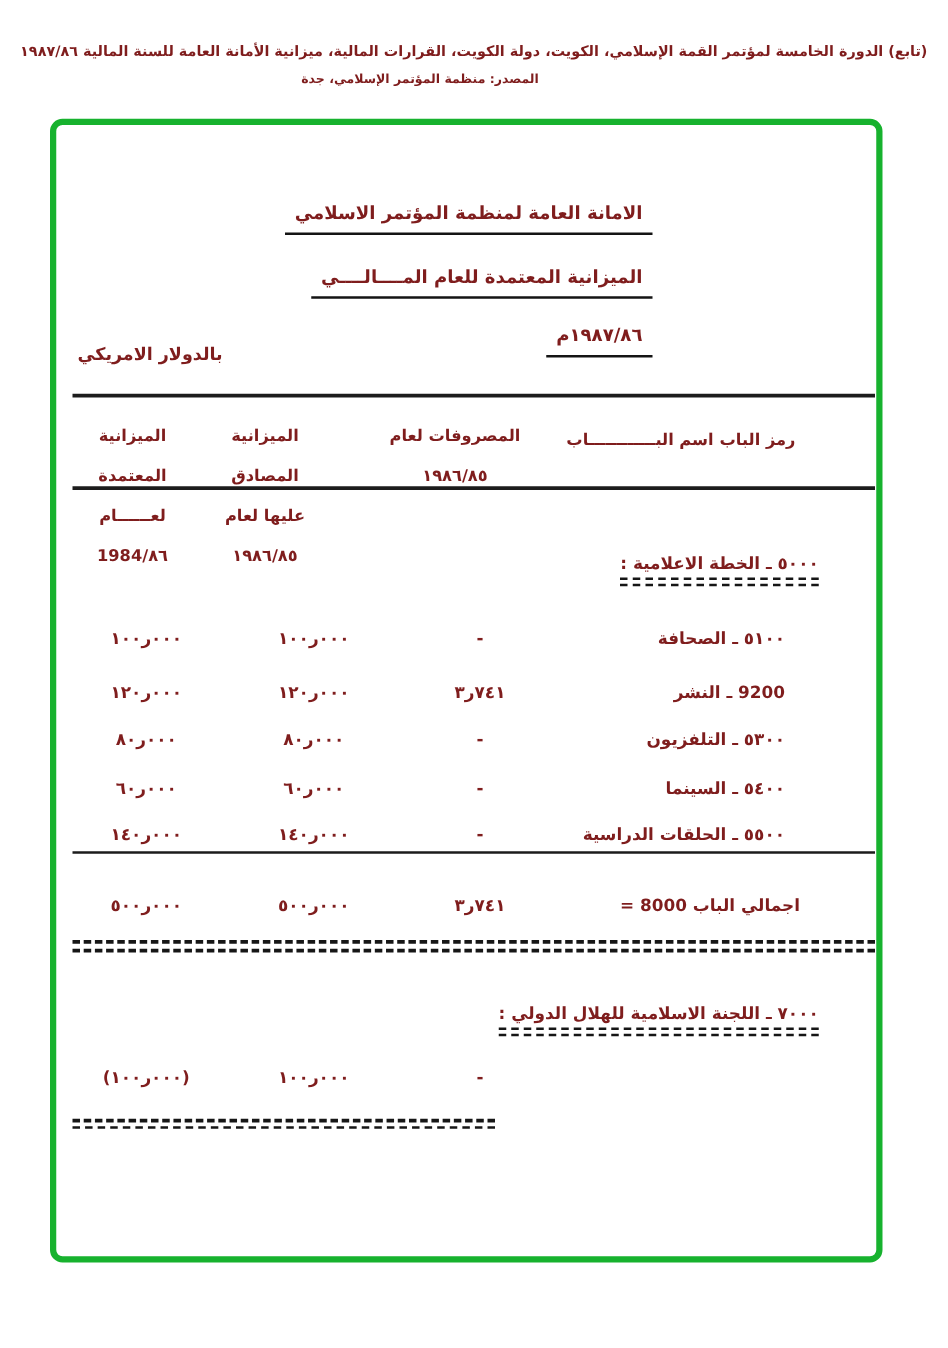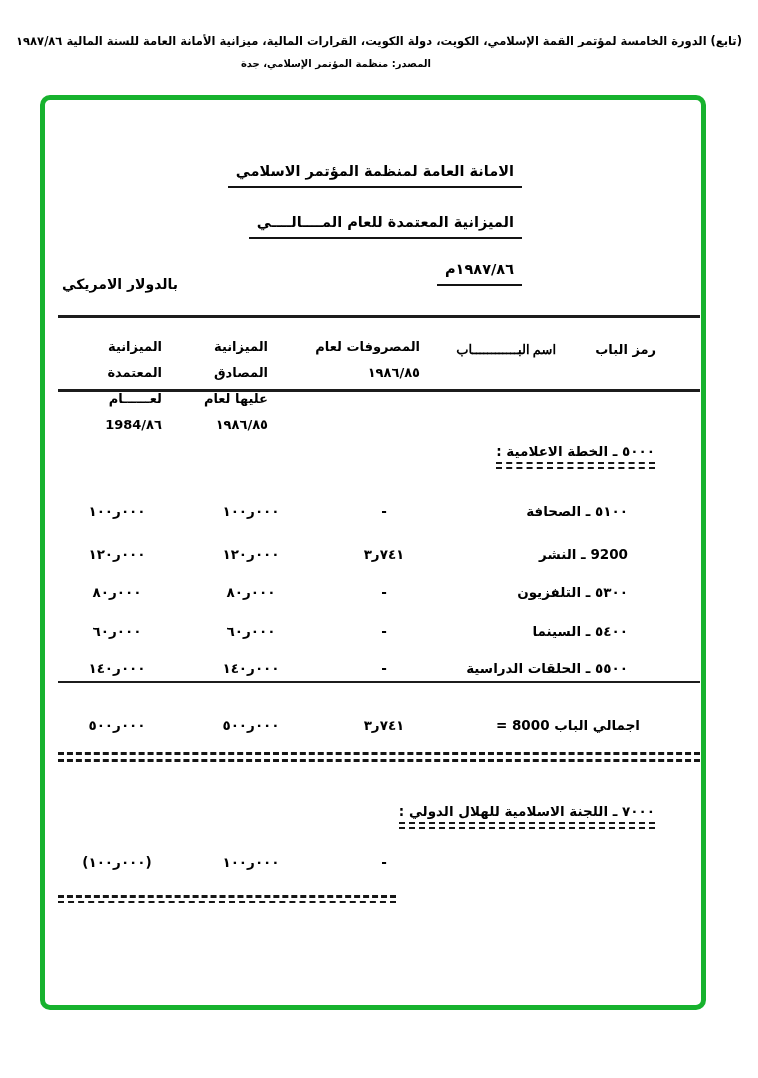--- a/index.html
+++ b/index.html
@@ -1,39 +1,39 @@
 <!DOCTYPE html>
 <html lang="ar"><head>
 <meta charset="utf-8">
 <style>
   html,body{margin:0;padding:0;background:#ffffff;}
   .page{
     position:relative;width:758px;height:1078px;background:#ffffff;overflow:hidden;
-    direction:rtl;font-family:"DejaVu Sans",sans-serif;font-weight:bold;color:#000000;
+    direction:rtl;font-family:"DejaVu Sans",sans-serif;font-weight:bold;color:#7f1d1d;
   }
   .abs{position:absolute;}
   
   .hdr1{top:34px;left:0;width:758px;text-align:center;font-size:11.5px;letter-spacing:0;}
   .hdr2{top:58px;left:0;width:672px;text-align:center;font-size:10px;}
   
   .doc-box{top:95px;left:40px;width:656px;height:905px;border:5px solid #17b22e;border-radius:10px;background:transparent;}
   
   .title-wrap{left:150px;width:372px;text-align:right;font-size:14.5px;}
   .t1{top:163px;} .t2{top:214px;} .t3{top:261px;}
   .title-inner{display:inline-block;border-bottom:2px solid #141414;padding:0 8px 7px 8px;}
   .currency{left:62px;top:276px;font-size:14px;}
   
   .rule{background:#1c1c1c;left:58px;width:642px;}
   .rule1{top:315px;height:3px;}
   .rule2{top:389px;height:3px;}
   .rule3{top:681px;height:2px;}
   
-  .colhead{font-size:13px;text-align:right;line-height:26px;}
+  .colhead{font-size:13px;text-align:center;line-height:32px;}
   .h-code{top:337px;left:556px;width:100px;}
-  .h-name{top:337px;left:428px;width:128px;font-family:Liberation Serif, serif;}
+  .h-name{top:337px;left:448px;width:128px;}
   .h-exp{top:334px;left:308px;width:112px;}
   .h-app{top:334px;left:156px;width:112px;}
   .h-ado{top:334px;left:50px;width:112px;}
   
   .sec-heading{right:103px;text-align:right;font-size:13.5px;}
   .sec-5000{top:443px;} .sec-7000{top:803px;}
   .dunder{margin-top:3px;height:3px;border-top:2px dashed #161616;border-bottom:2px dashed #161616;}
   
   .row{left:0;width:758px;height:20px;font-size:13.5px;line-height:20px;}
   .cell{position:absolute;top:0;}

